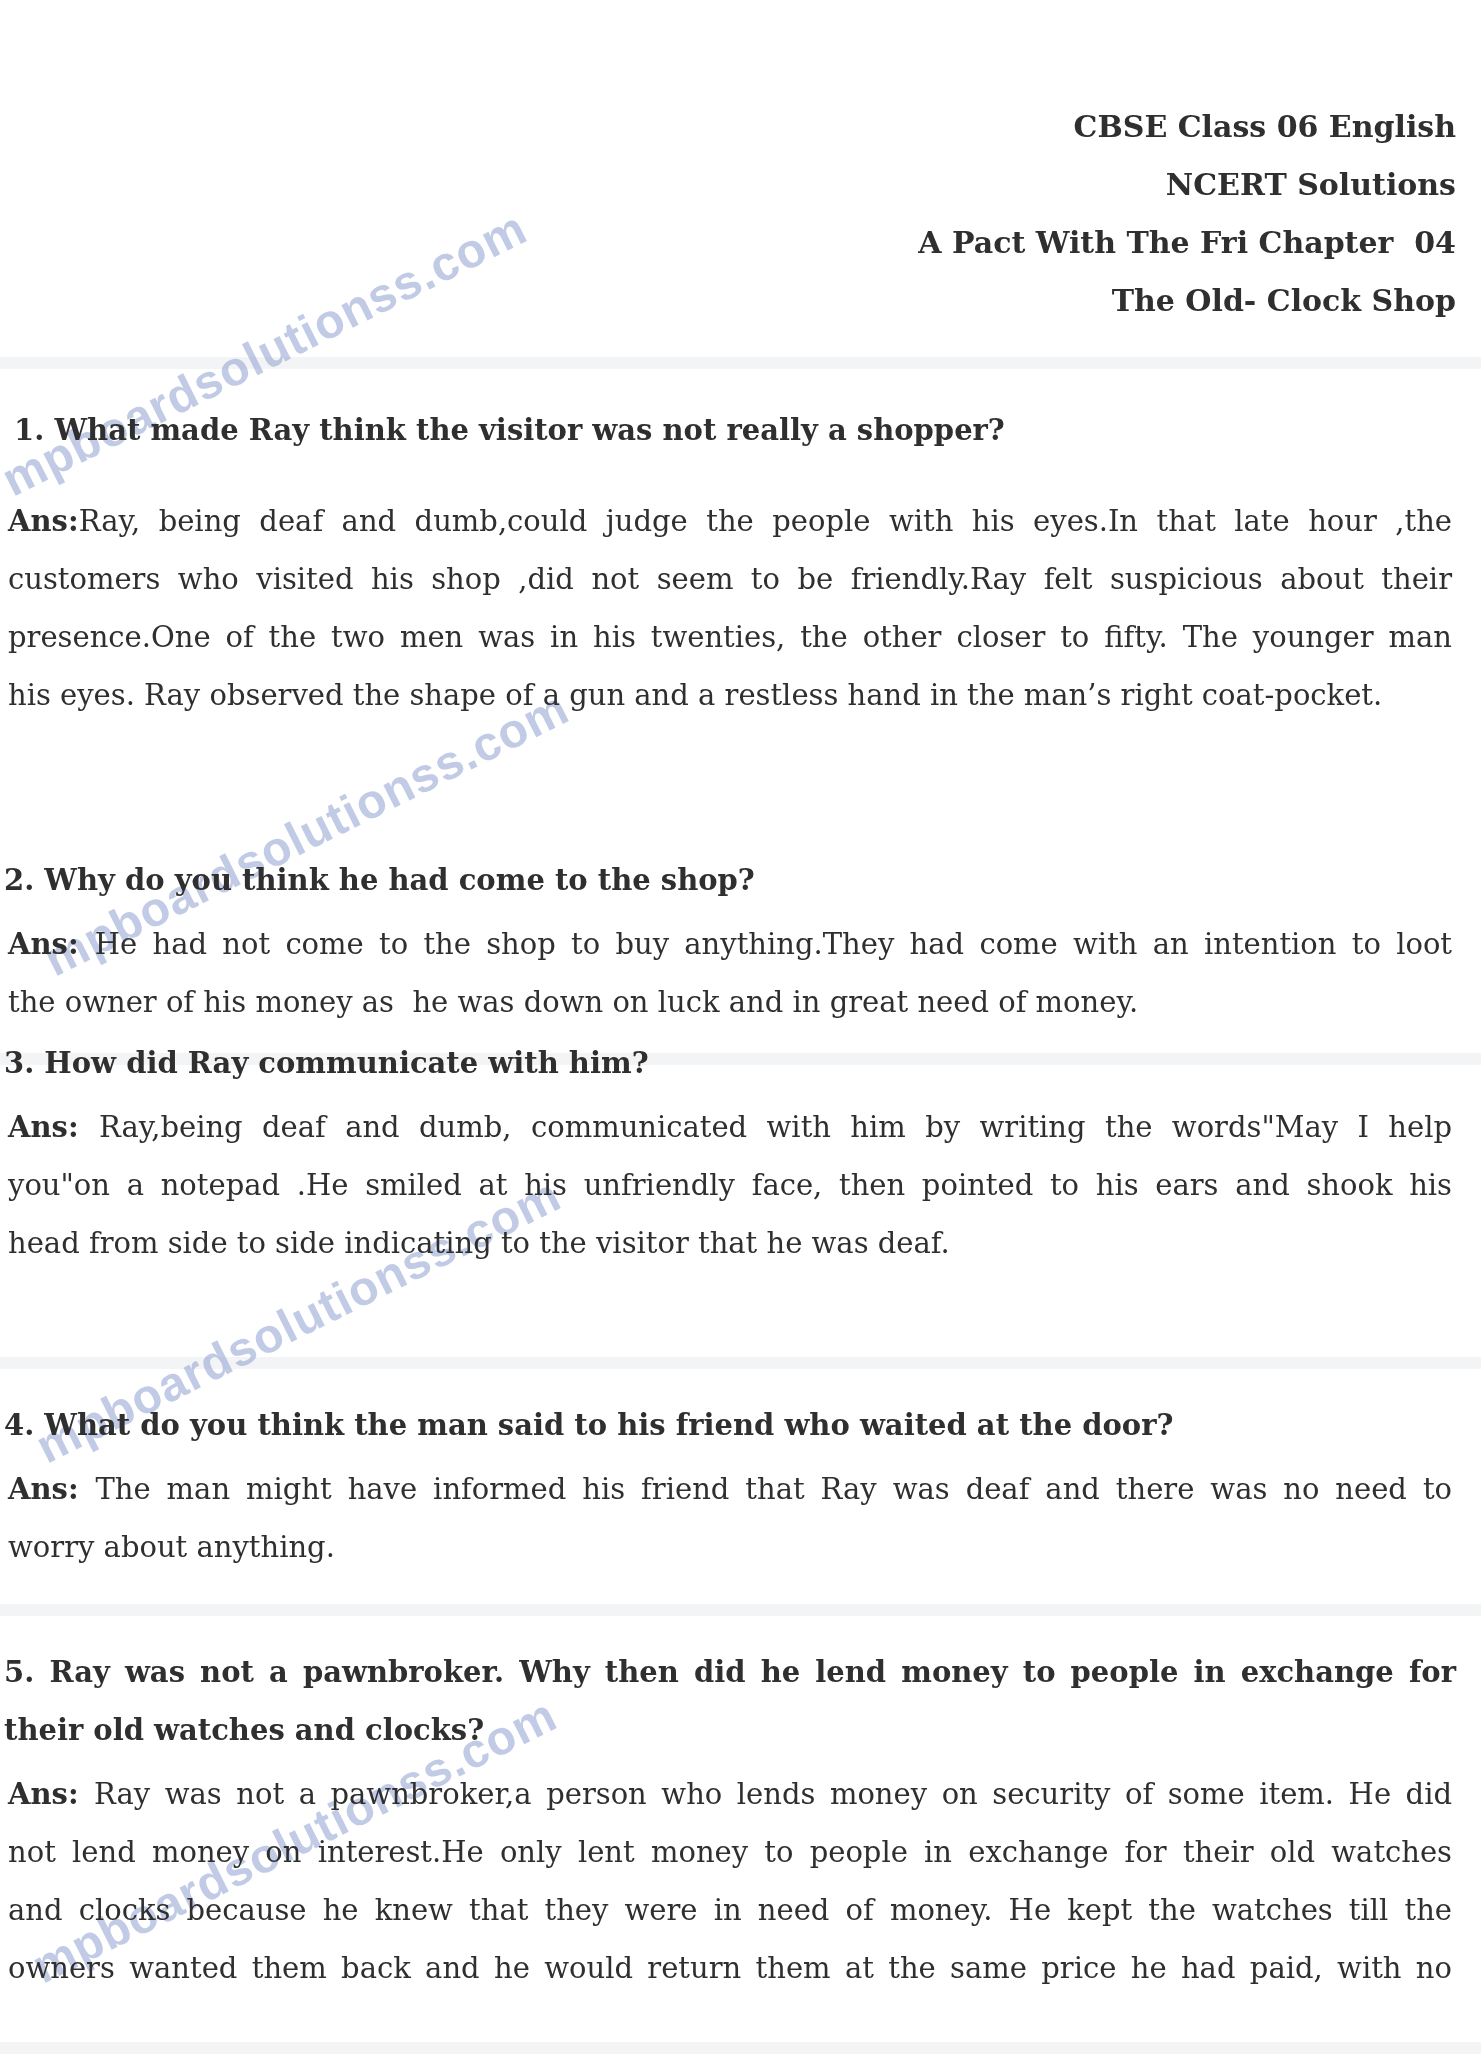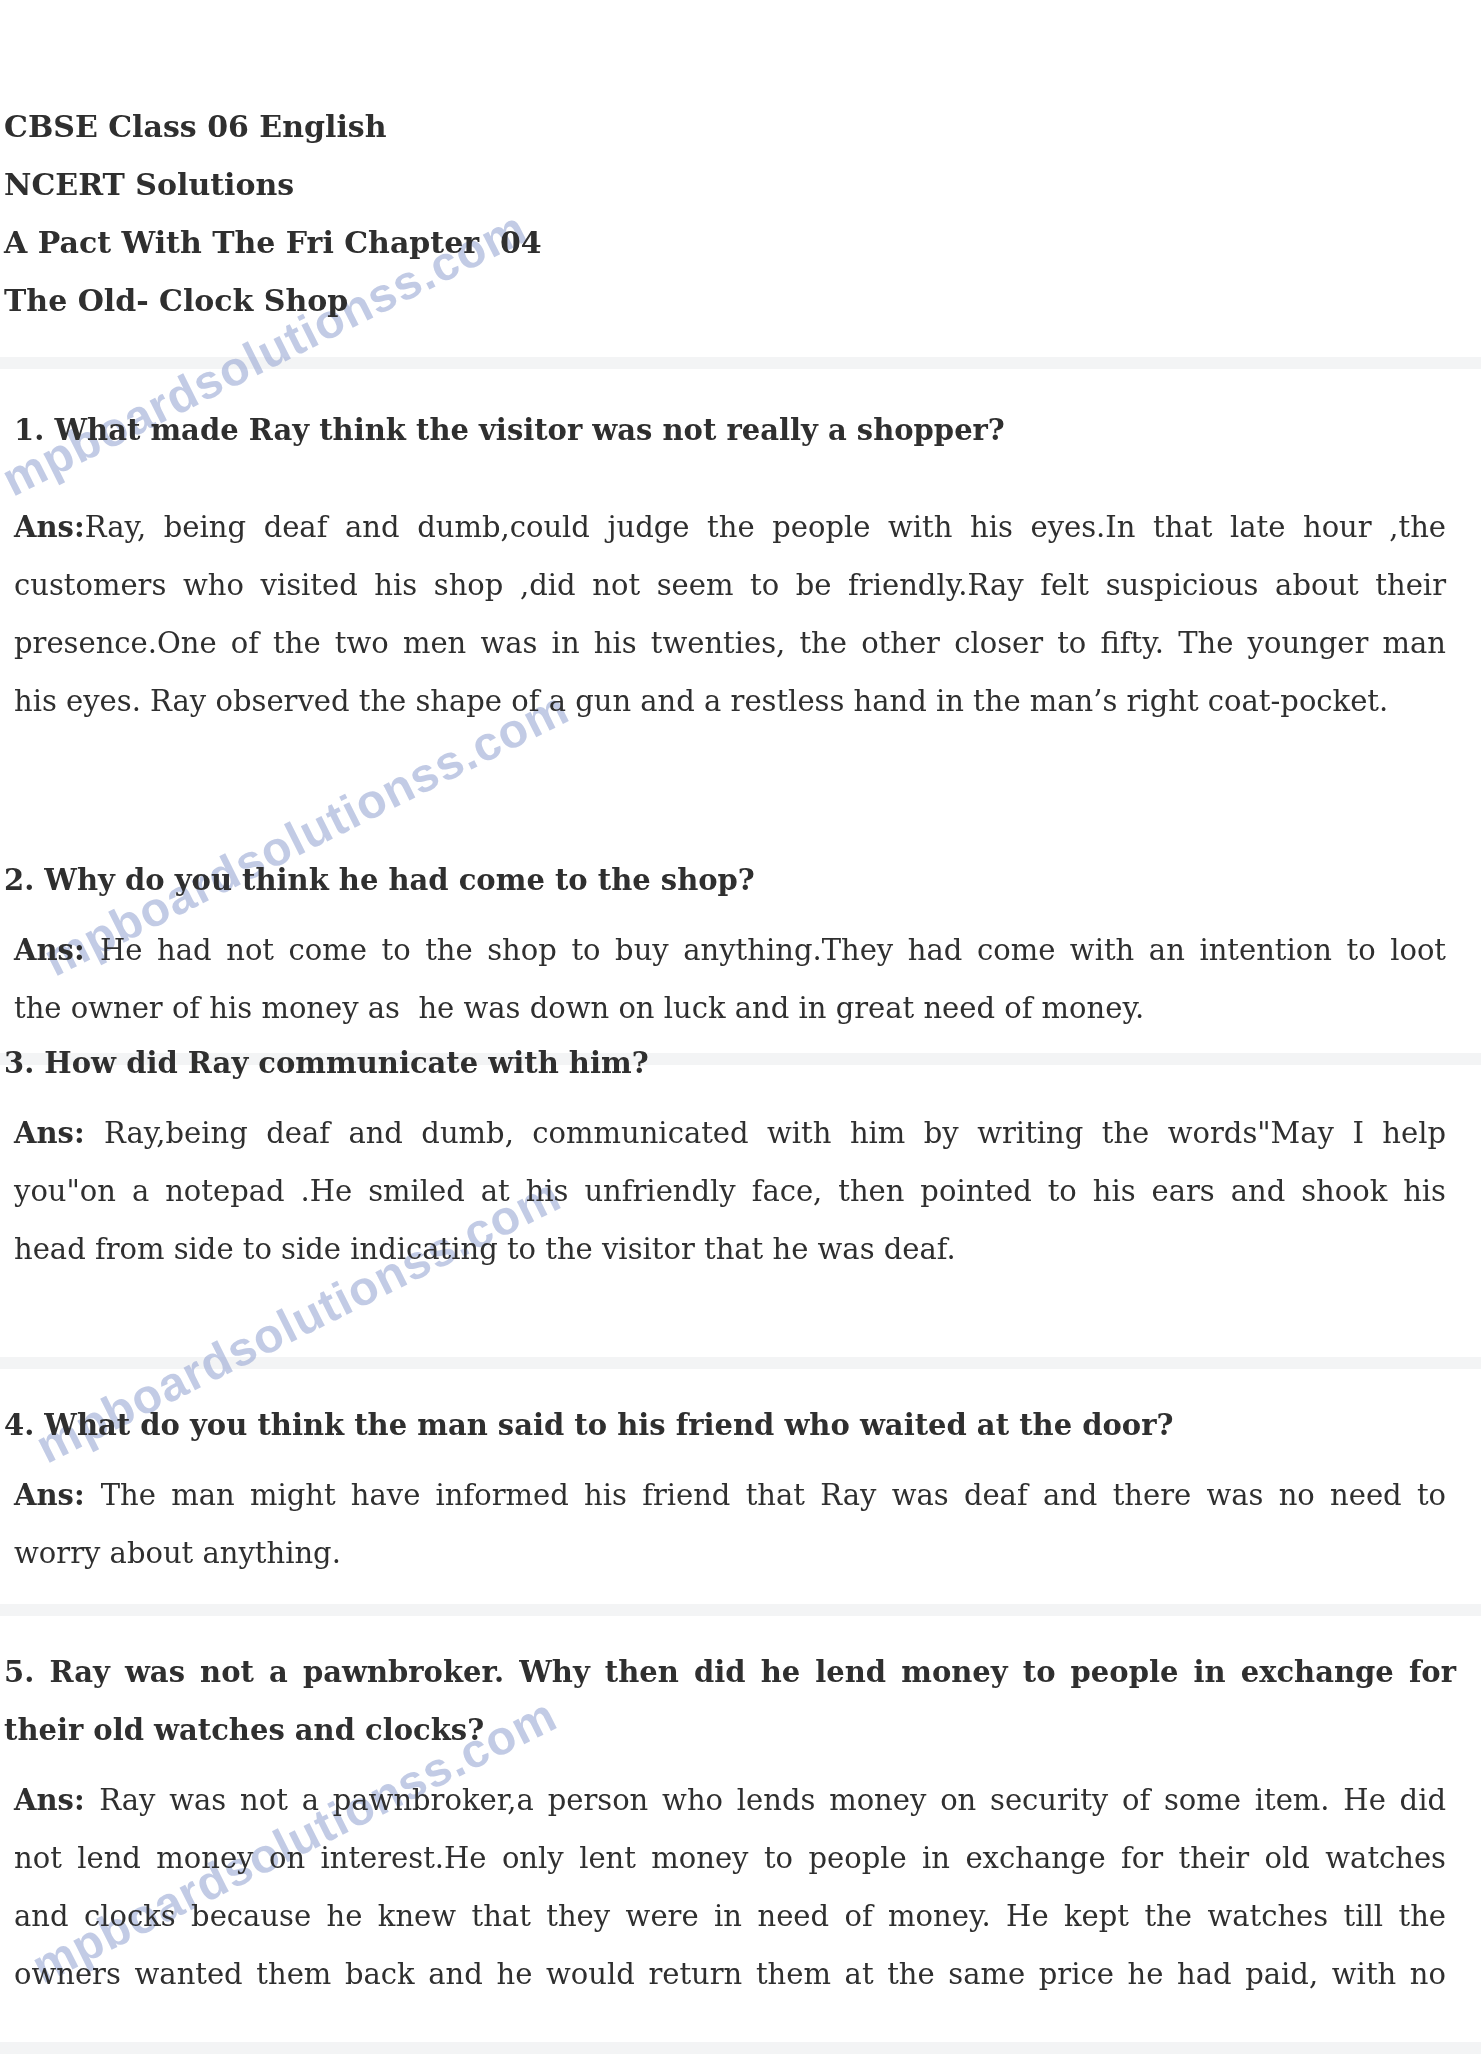--- a/index.html
+++ b/index.html
@@ -33,38 +33,38 @@
     white-space: nowrap;
     transform: rotate(-26.5deg);
     transform-origin: 0 100%;
     pointer-events: none;
   }
   .header {
     position: absolute;
     left: 4px;
     top: 98px;
     width: 1452px;
-    text-align: left;
+    text-align: right;
     font-weight: bold;
     font-size: 30px;
     line-height: 58px;
   }
   .hline { white-space: pre-wrap; }
   .qa {
     position: absolute;
     left: 4px;
     width: 1452px;
     font-size: 29px;
     line-height: 58px;
   }
   .qhead {
     font-weight: bold;
     white-space: pre-wrap;
   }
-  .ans { margin: 10px; }
+  .ans { margin: 4px; }
   .ansline { white-space: pre-wrap; }
   .just {
     text-align: justify;
     text-align-last: justify;
     text-justify: inter-word;
   }
   .anslabel { font-weight: bold; }
   .gap29 { height: 29px; }
   .gap2  { height: 2px; }
 </style>

